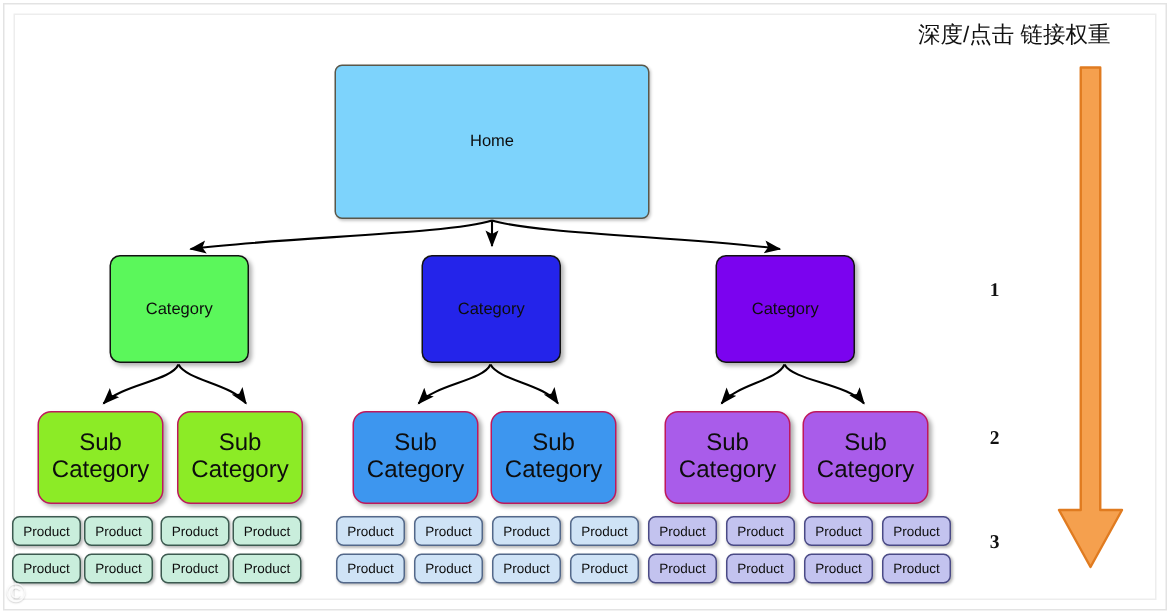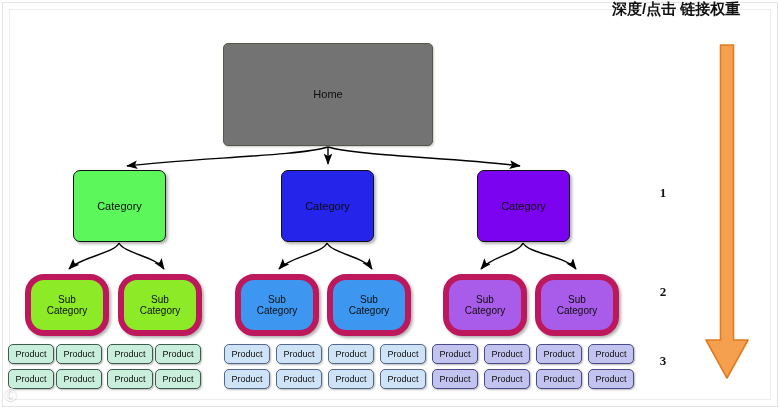--- a/index.html
+++ b/index.html
@@ -37,23 +37,23 @@
     height: 391px;
     border: 1px solid #ededed;
     box-sizing: border-box;
     pointer-events: none;
   }
 
   
   #header-title {
     position: absolute;
     left: 612px;
-    top: 0;
+    top: 14px;
     font-size: 15px;
-    font-weight: bold;
+    font-weight: normal;
     color: #111111;
     white-space: nowrap;
     letter-spacing: 0px;
   }
 
   
   #connectors {
     position: absolute;
     left: 0;
     top: 0;
@@ -80,23 +80,23 @@
     font-size: 11px;
     box-shadow: 1px 1px 2px rgba(0,0,0,0.22);
   }
   .node-cat {
     border: 1px solid #121212;
     border-radius: 7px;
     font-size: 11px;
     box-shadow: 2px 2px 3px rgba(0,0,0,0.30);
   }
   .node-sub {
-    border: 6px solid #be185d;
-    border-radius: 19px;
-    font-size: 10px;
+    border: 1px solid #be185d;
+    border-radius: 9px;
+    font-size: 16px;
     box-shadow: 2px 2px 3px rgba(0,0,0,0.30);
   }
   .node-prod {
     border: 1px solid #3c5a50;
     border-radius: 5px;
     font-size: 9px;
     box-shadow: 1px 1px 2px rgba(0,0,0,0.28);
   }
   .node-prod.blue-prod  { border-color: #53688a; }
   .node-prod.purple-prod{ border-color: #4a4a86; }
@@ -178,21 +178,21 @@
       <path d="M327,243 C322,254 291,256 279,269"></path>
       <path d="M327,243 C333,254 363,256 372,269"></path>
     </g>
 
     <g fill="none" stroke="#000000" stroke-width="1.4" marker-end="url(#ah)">
       <path d="M523,243 C518,254 492,256 481,269"></path>
       <path d="M523,243 C529,254 566,256 576,269"></path>
     </g>
   </svg>
 
-  <div class="node node-home" style="left:223px; top:43px; width:210px; height:103px; background:#737373;">
+  <div class="node node-home" style="left:223px; top:43px; width:210px; height:103px; background:#7dd3fc;">
     <span>Home</span>
   </div>
 
   <div class="node node-cat" style="left:73px; top:170px; width:93px; height:72px; background:#5bf75b;">
     <span>Category</span>
   </div>
   <div class="node node-sub" style="left:25px; top:274px; width:84px; height:62px; background:#8ceb26;">
     <span class="sub-label">
       <span>Sub</span>
       <span>Category</span>

